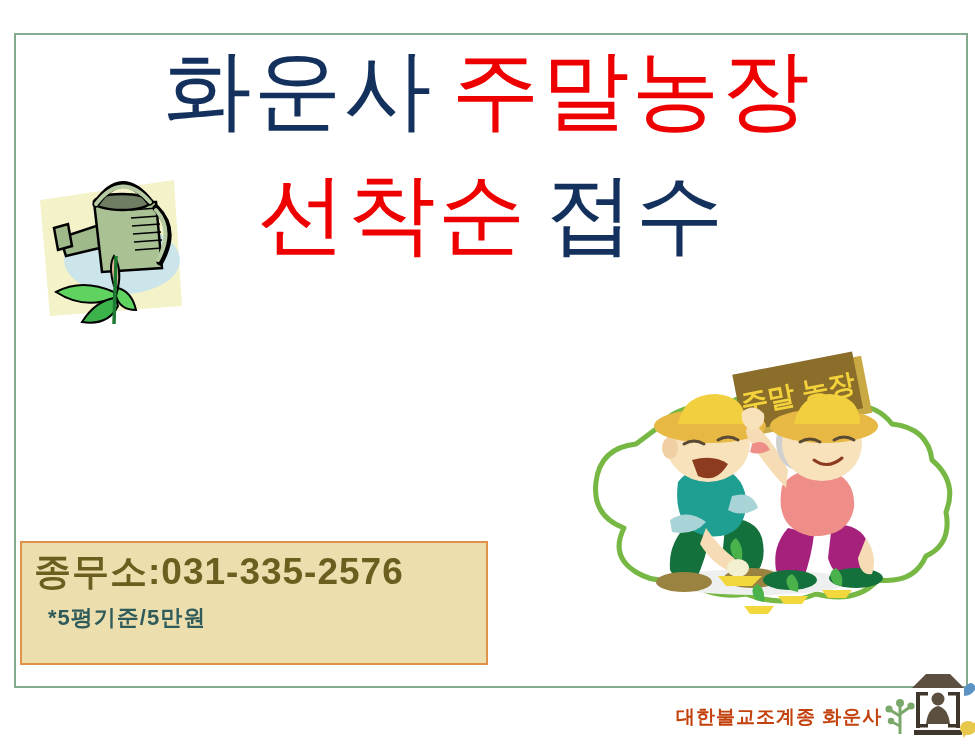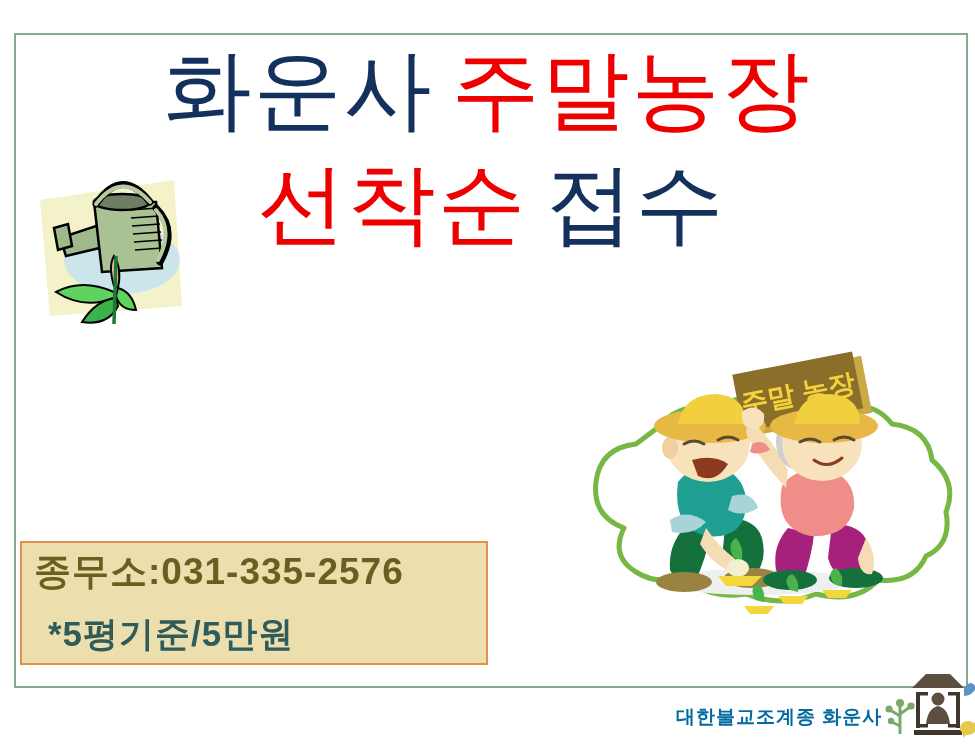--- a/index.html
+++ b/index.html
@@ -39,21 +39,21 @@
     text-align: center;
     line-height: 1.0;
   }
   .title-line {
     display: block;
     white-space: nowrap;
     font-weight: normal;
     letter-spacing: 2px;
   }
   #title-line-1 { font-size: 88px; }
-  #title-line-2 { font-size: 88px; margin-top: 26px; padding-left: 8px; }
+  #title-line-2 { font-size: 88px; margin-top: 36px; padding-left: 8px; }
   .t-navy { color: #13315c; }
   .t-red  { color: #ee0000; }
   .sp { display: inline-block; width: 18px; }
 
   
   #wateringcan {
     position: absolute;
     left: 22px;
     top: 158px;
     width: 172px;
@@ -83,37 +83,37 @@
   }
   #info-phone {
     font-size: 37px;
     font-weight: bold;
     color: #6b5e1e;
     letter-spacing: 1px;
     white-space: nowrap;
     line-height: 1.15;
   }
   #info-price {
-    font-size: 35px;
+    font-size: 22px;
     font-weight: bold;
     color: #2f5b5b;
     letter-spacing: 1px;
     white-space: nowrap;
-    margin-top: 17px;
+    margin-top: 9px;
     padding-left: 14px;
   }
 
   
   #footer-text {
     position: absolute;
     left: 676px;
     top: 704px;
     font-size: 19px;
     font-weight: bold;
-    color: #0369a1;
+    color: #c2410c;
     letter-spacing: 1px;
     white-space: nowrap;
   }
   #temple-logo {
     position: absolute;
     left: 884px;
     top: 666px;
     width: 92px;
     height: 85px;
   }

